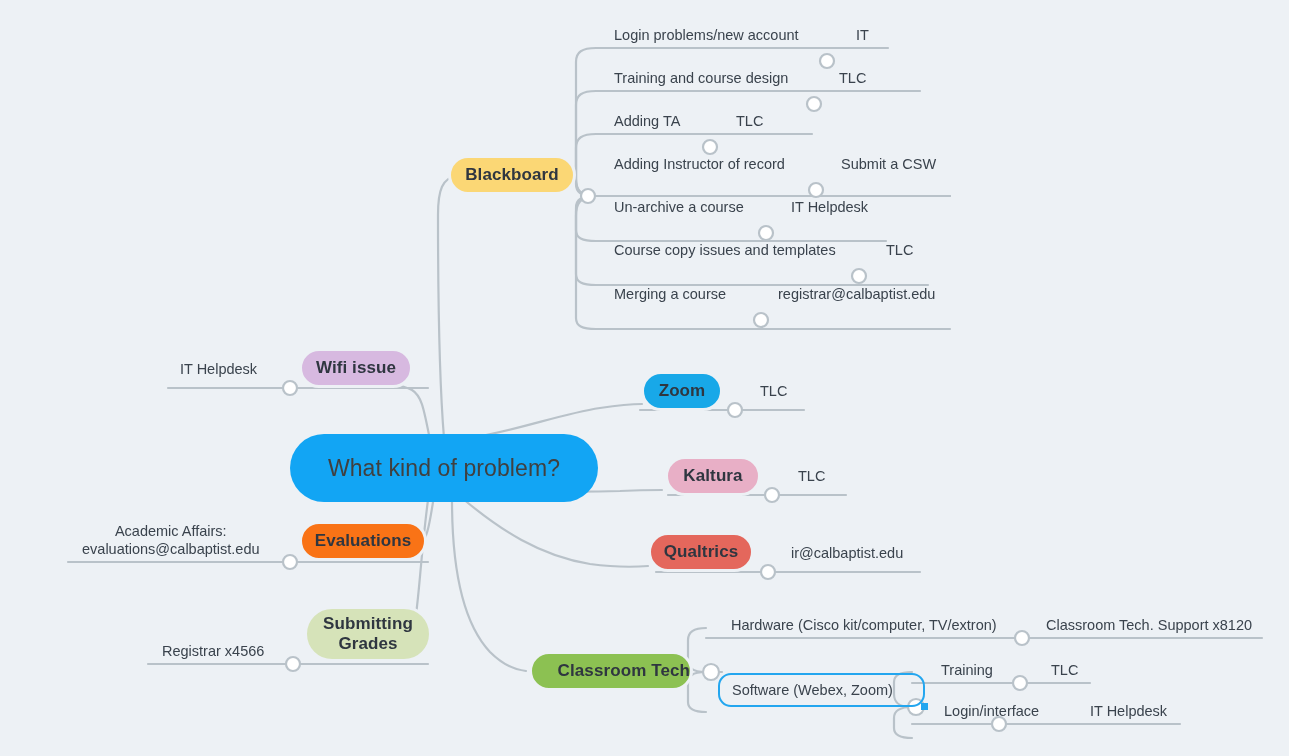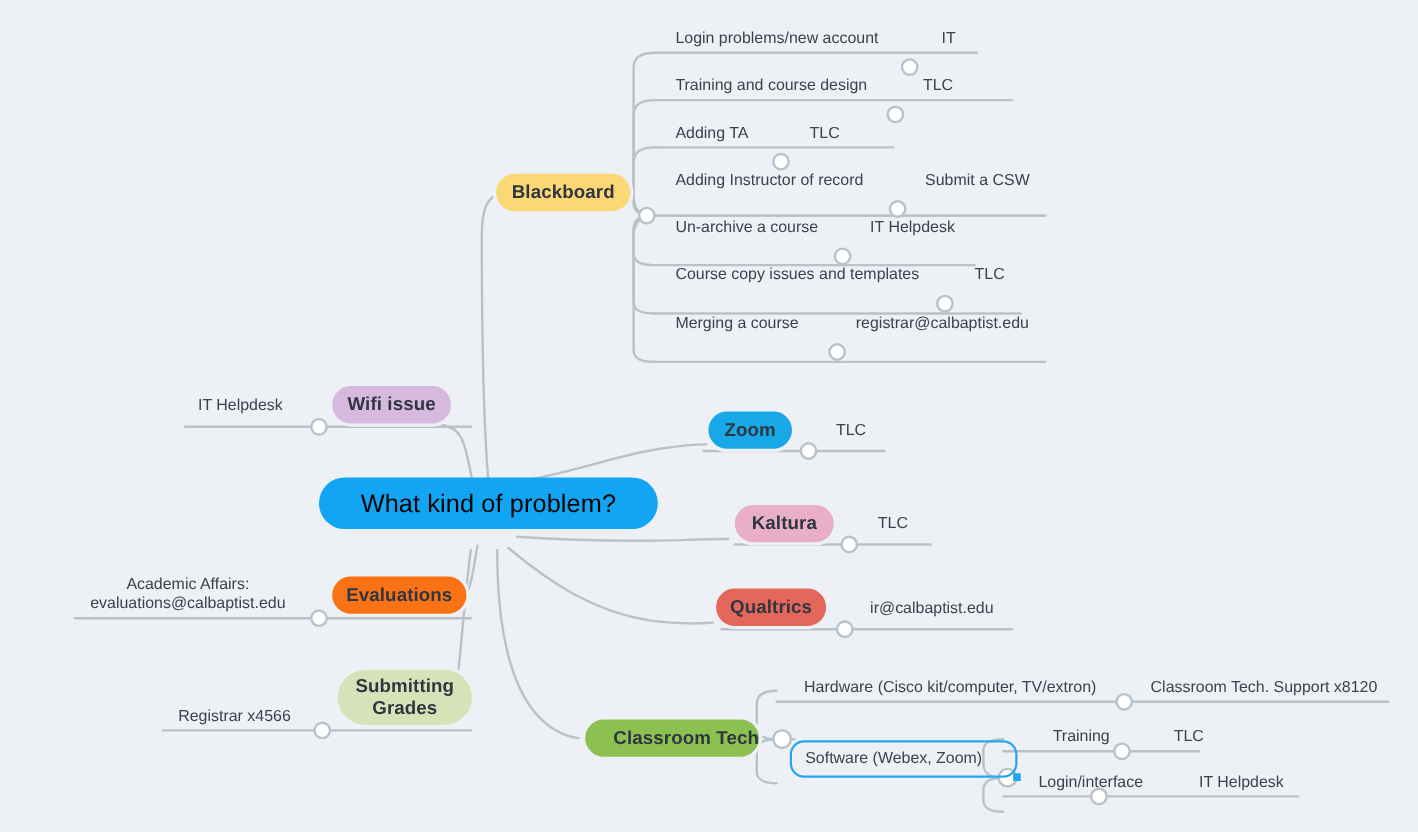--- a/index.html
+++ b/index.html
@@ -164,21 +164,21 @@
       <circle cx="293" cy="664" r="7"></circle>
 
       <circle cx="711" cy="672" r="8"></circle>
       <circle cx="1022" cy="638" r="7"></circle>
       <circle cx="916" cy="707" r="8"></circle>
       <circle cx="1020" cy="683" r="7"></circle>
       <circle cx="999" cy="724" r="7"></circle>
     </g>
   </svg>
 
-  <div class="node root" id="root-node" style="left: 290px; top: 434px; width: 308px; height: 47px; font-size: 23px; background: rgb(18, 165, 244); color: #000000;">
+  <div class="node root" id="root-node" style="left: 290px; top: 434px; width: 308px; height: 68px; font-size: 23px; background: rgb(18, 165, 244); color: #404040;">
     <span>What kind of problem?</span>
   </div>
 
   <div class="node" style="left:448px; top:155px; width:128px; height:40px; font-size:17px; background:#fbd775;">
     <span>Blackboard</span>
   </div>
 
   <div class="node" style="left:641px; top:371px; width:82px; height:40px; font-size:17px; background:#18a8e8;align-items:center;">
     <span>Zoom</span>
   </div>
@@ -272,21 +272,21 @@
     <span class="topic">Hardware (Cisco kit/computer, TV/extron)</span>
     <span class="answer" style="left:315px;">Classroom Tech. Support x8120</span>
   </div>
 
   <div class="leaf selected" style="left:718px; top:673px; width:207px; height:34px;text-align:right;">
     <div class="selbox" style="left:0; top:0; right:0; bottom:0;"></div>
     <div class="handle" style="right:-3px; bottom:-3px;"></div>
     <span class="topic" style="left:14px; bottom:8px;">Software (Webex, Zoom)</span>
   </div>
 
-  <div class="leaf" style="left:941px; top:657px; width:180px; height:26px;margin-left:16px;">
+  <div class="leaf" style="left:941px; top:657px; width:180px; height:26px;">
     <span class="topic">Training</span>
     <span class="answer" style="left:110px;">TLC</span>
   </div>
 
   <div class="leaf" style="left:944px; top:698px; width:250px; height:26px;">
     <span class="topic">Login/interface</span>
     <span class="answer" style="left:146px;">IT Helpdesk</span>
   </div>
 
 </div>

